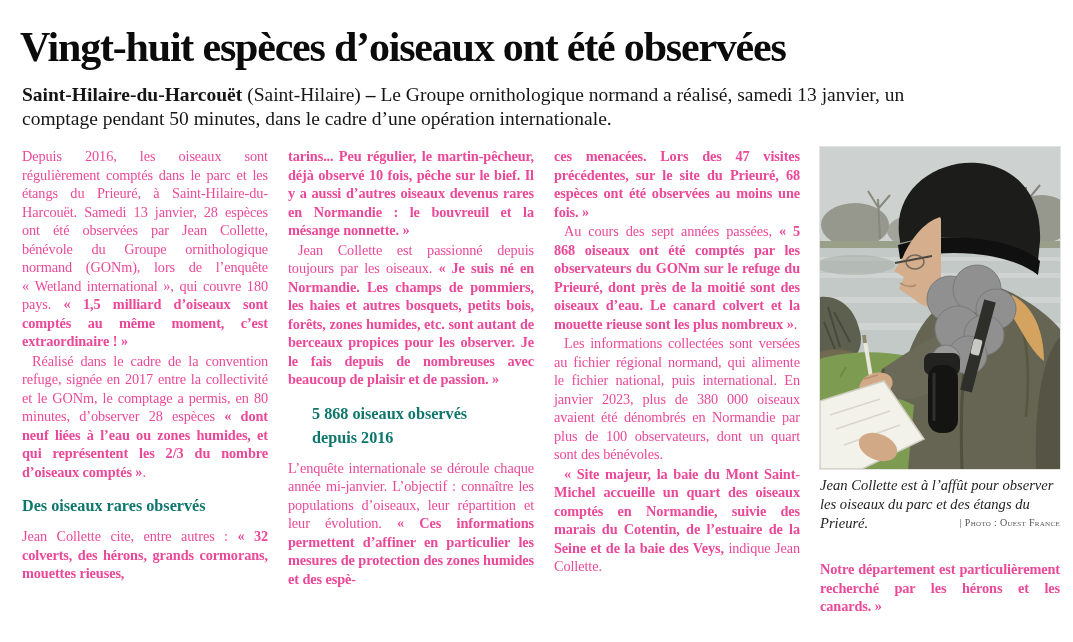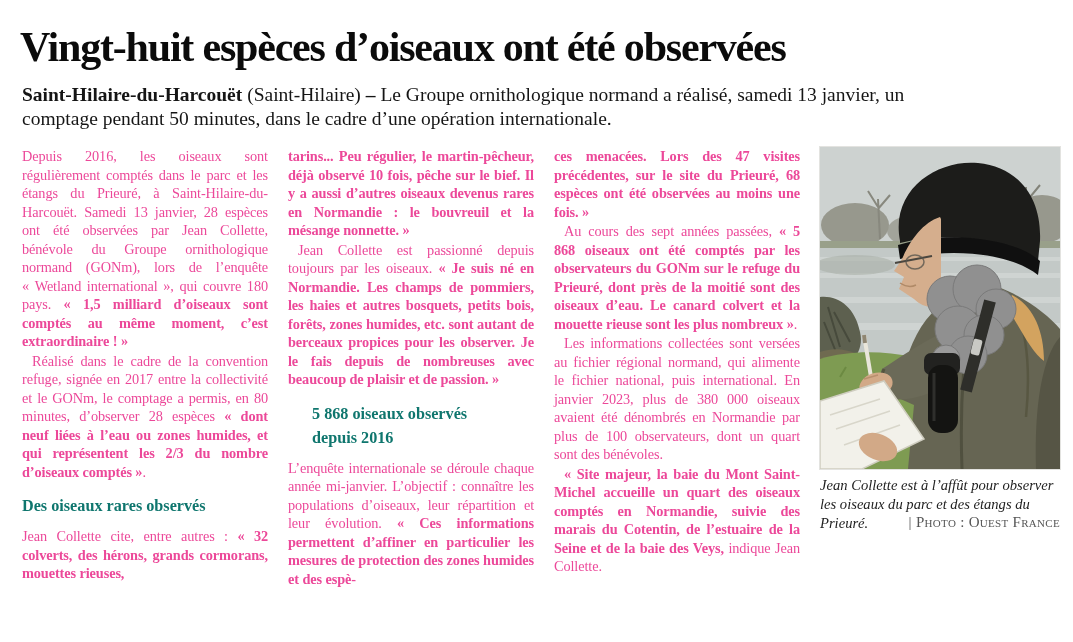--- a/index.html
+++ b/index.html
@@ -71,21 +71,21 @@
     font-size:14.6px;
     line-height:19px;
     color:#222222;
     text-align:left;
   }
   .credit{
     position:absolute;
     right:0;bottom:1px;
     font-style:normal;
     font-variant:small-caps;
-    font-size:15px;
+    font-size:10px;
     letter-spacing:0.3px;
     color:#555555;
   }
   .quote-continuation{margin-top:27px;}
 </style>
 </head>
 <body>
 
 <div class="page">
 
@@ -207,15 +207,18 @@
 
           <path d="M0,254 L64,234 L104,292 L42,322 L0,322 Z" fill="#f2f1ea" stroke="#cfcdc0" stroke-width="1.5"></path>
           <path d="M10,268 L60,252 M16,282 L70,264 M24,298 L80,278" stroke="#d8d6ca" stroke-width="1.5" fill="none"></path>
           <ellipse cx="58" cy="300" rx="20" ry="13" fill="#d2a987" transform="rotate(22 58 300)"></ellipse>
         </svg>
         <figcaption class="caption">
           <span>Jean Collette est à l’affût pour observer les oiseaux du parc et des étangs du Prieuré.</span>
           <span class="credit">| Photo : Ouest France</span>
         </figcaption>
       </figure>
+      <div class="blocks quote-continuation">
+          <p class="para"><span class="b">Notre département est particulièrement recherché par les hérons et les canards.&nbsp;»</span></p>
+        </div>
     </div>
   </div>
 </div>
 
 </body></html>

